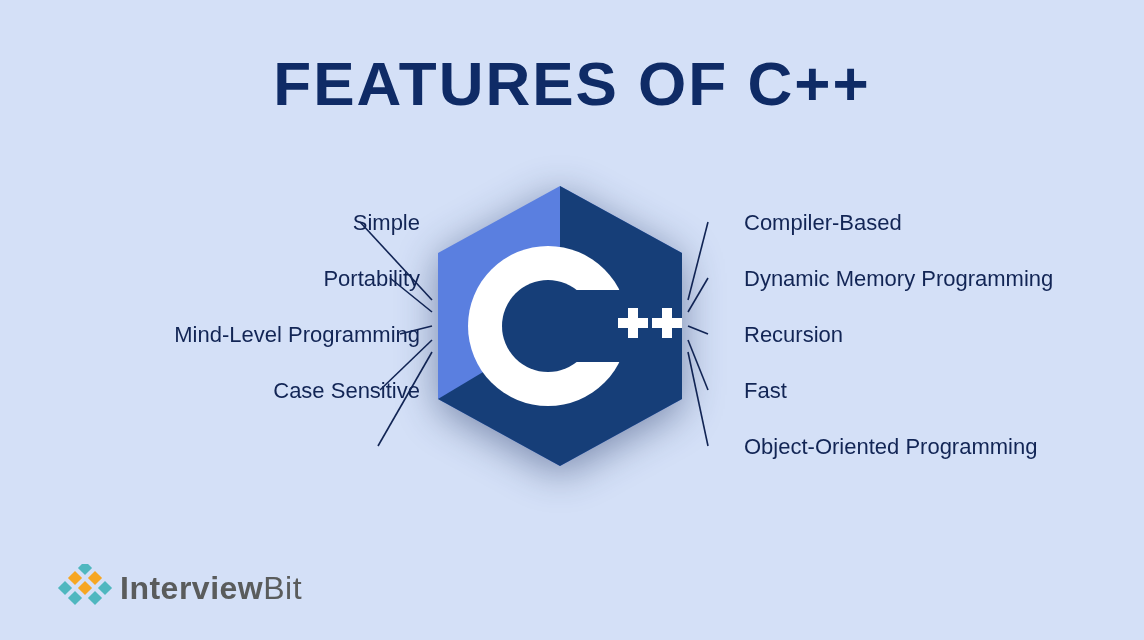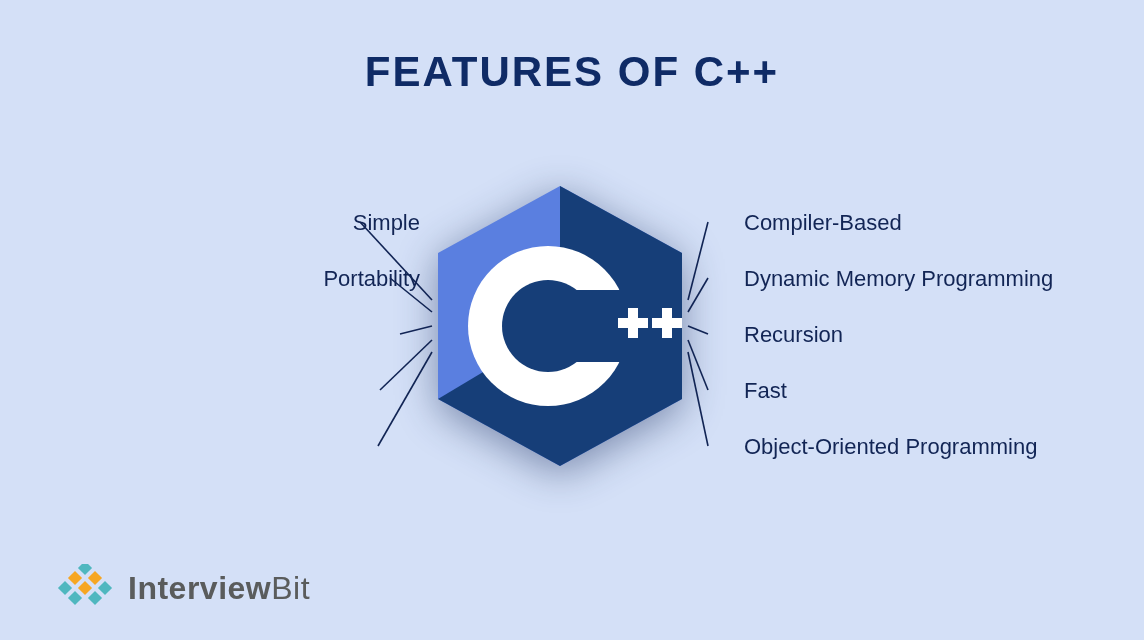--- a/index.html
+++ b/index.html
@@ -9,21 +9,21 @@
     font-family: -apple-system, BlinkMacSystemFont, "Segoe UI", Arial, sans-serif;
     position: relative;
     overflow: hidden;
   }
   .title {
     position: absolute;
     top: 48px;
     left: 0;
     width: 100%;
     text-align: center;
-    font-size: 42px;
+    font-size: 62px;
     font-weight: 800;
     letter-spacing: 2px;
     color: #0f2b66;
   }
   .hex-wrap {
     position: absolute;
     top: 180px;
     left: 430px;
     width: 260px;
     height: 292px;
@@ -49,38 +49,40 @@
     margin-left: 34px;
   }
   .item { height: 56px; line-height: 56px; white-space: nowrap; }
   .lines { position: absolute; top: 0; left: 0; pointer-events: none; }
   .brand {
     position: absolute;
     left: 54px;
     bottom: 28px;
     display: flex;
     align-items: center;
-    gap: 12px;
+    gap: 4px;
   }
   .brand-text {
     font-size: 32px;
     font-weight: 400;
     color: #5a5c5c;
     letter-spacing: 0.5px;
   }
   .brand-text .bold { font-weight: 700; }
 </style>
 </head>
 <body>
 
 <div class="title">FEATURES OF C++</div>
 
 <div class="left-col">
   <div class="item">Simple</div>
   <div class="item">Portability</div>
+  <div class="item">Mind-Level Programming</div>
+  <div class="item">Case Sensitive</div>
 </div>
 
 <div class="right-col">
   <div class="item">Compiler-Based</div>
   <div class="item">Dynamic Memory Programming</div>
   <div class="item">Recursion</div>
   <div class="item">Fast</div>
   <div class="item">Object-Oriented Programming</div>
 </div>
 

